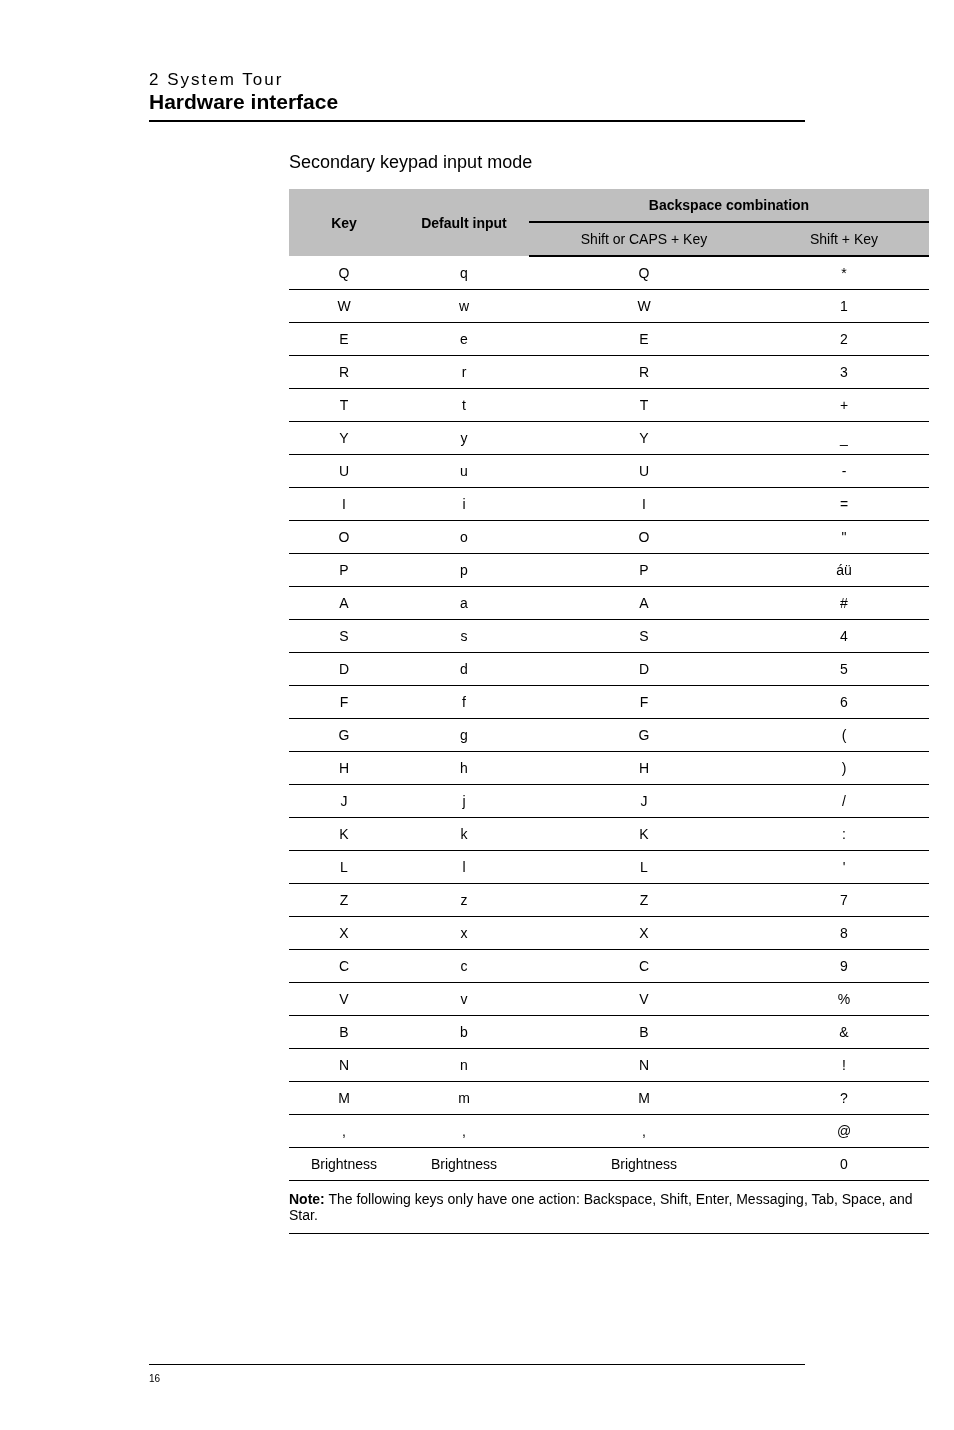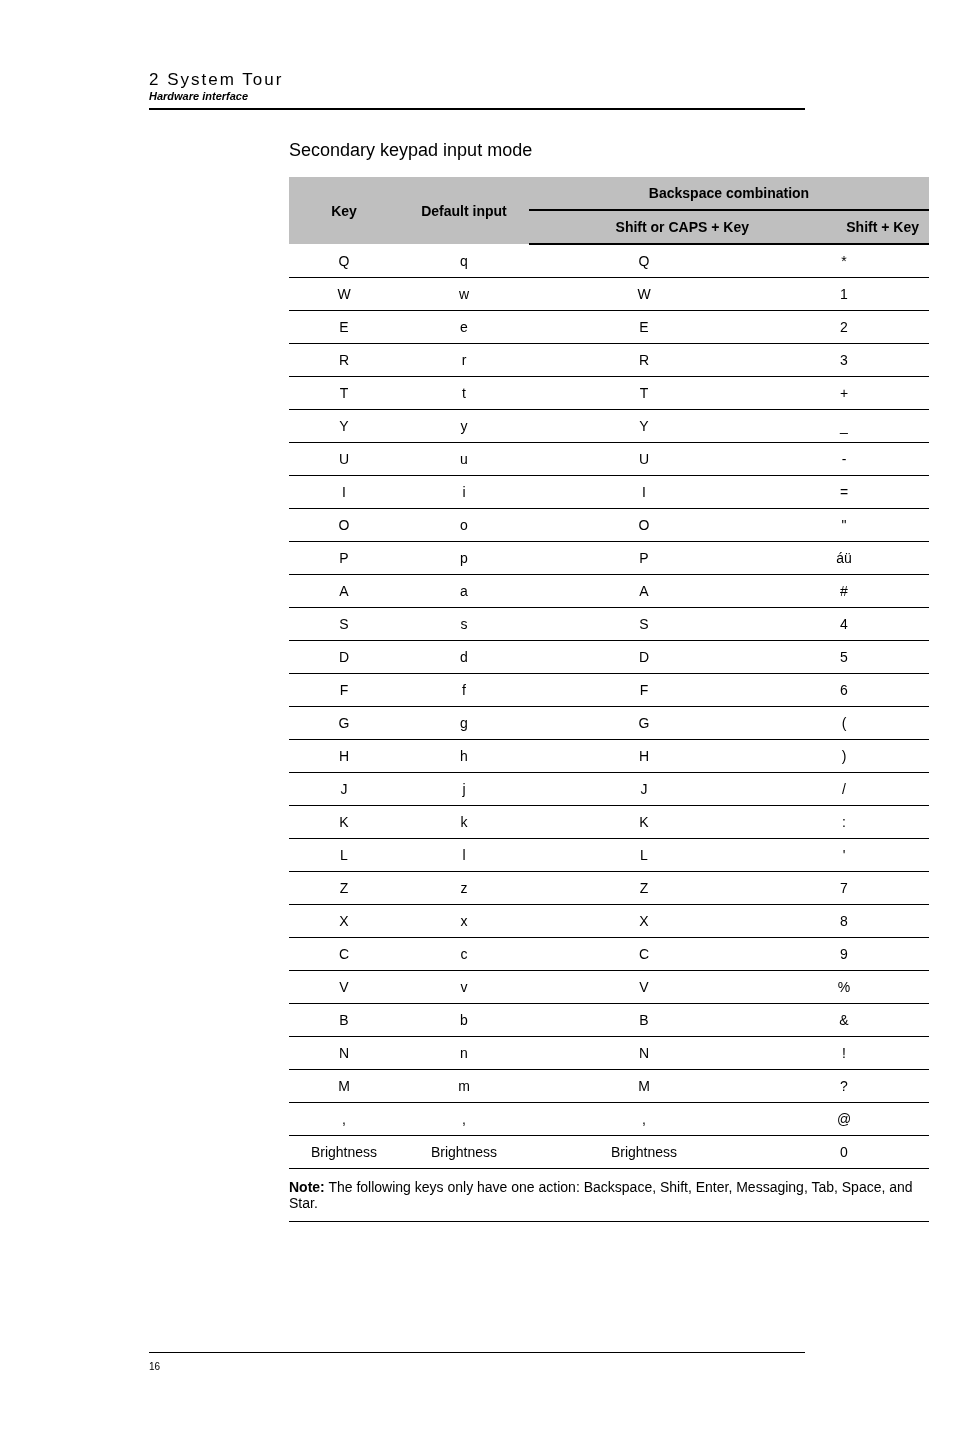--- a/index.html
+++ b/index.html
@@ -1,26 +1,26 @@
 <!DOCTYPE html>
 <html><head>
 <meta charset="utf-8">
 <style>
   * { box-sizing: border-box; margin: 0; padding: 0; }
   html, body { font-family: Arial, Helvetica, sans-serif; background:#fff; color:#000; }
   .page { width:856px; min-height:1430px; margin:0 auto; padding:70px 100px 40px; position:relative; }
   .header-line1 { font-size:17px; letter-spacing:2px; }
-  .header-line2 { font-size:11px; font-style:italic; font-weight:bold; }
+  .header-line2 { font-size:21px; font-weight:bold; }
   .rule { border:none; border-top:2px solid #000; margin-top:6px; }
   .section-title { font-size:18px; margin:30px 0 16px 140px; }
   table { width:640px; margin-left:140px; border-collapse:collapse; font-size:14px; }
   th, td { padding:8px 10px; text-align:center; }
   th { background:#bfbfbf; font-weight:bold; border-bottom:2px solid #000; }
   .th-key, .th-default { border-bottom:none; }
-  th.th-combo-sub { background:#bfbfbf; font-weight:bold; border-bottom:2px solid #000;text-align:right; }
+  th.th-combo-sub { background:#bfbfbf; font-weight:normal; border-bottom:2px solid #000; }
   .col-key { width:110px; }
   .col-default { width:130px; }
   .col-shift { width:230px; }
   .col-orange { width:170px; }
   tbody td { border-bottom:1px solid #000; }
   .note { width:640px; margin:10px 0 0 140px; font-size:14px; padding-bottom:10px; border-bottom:1px solid #000; }
   .note b { font-weight:bold; }
   .footer-rule { border:none; border-top:1px solid #000; margin-top:130px; }
   .page-number { font-size:10px; margin-top:8px; }
 </style>

